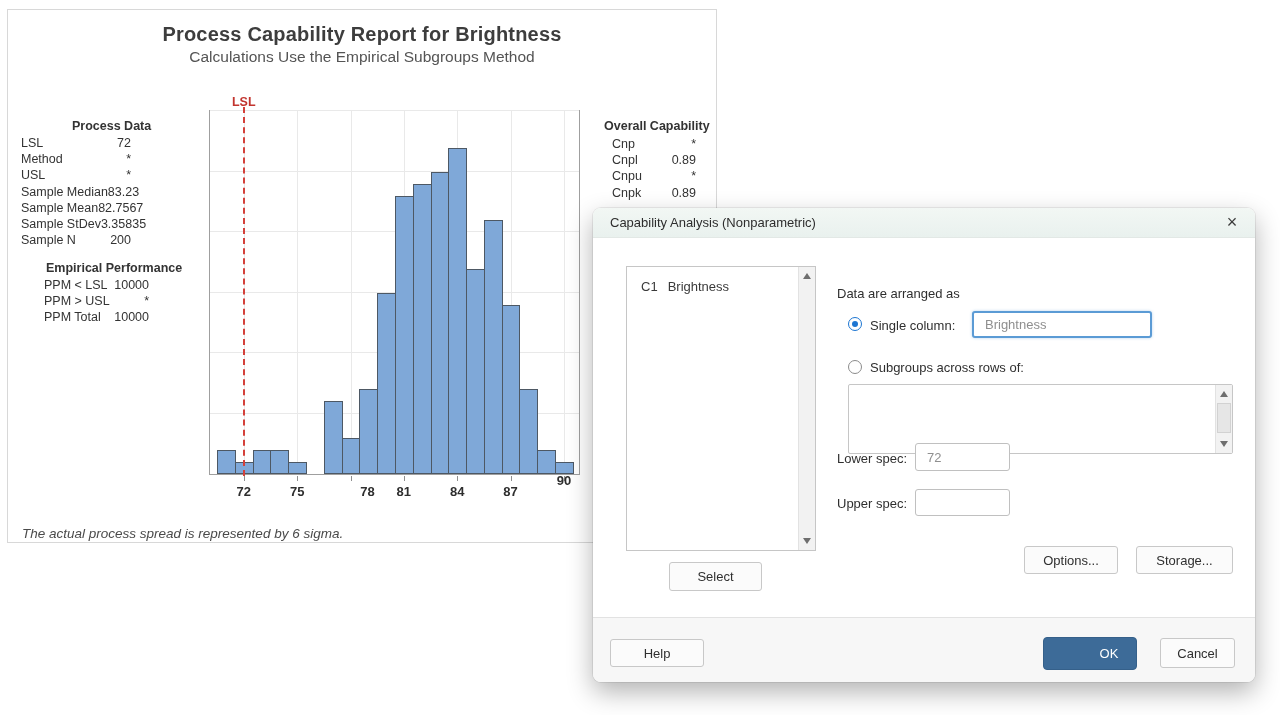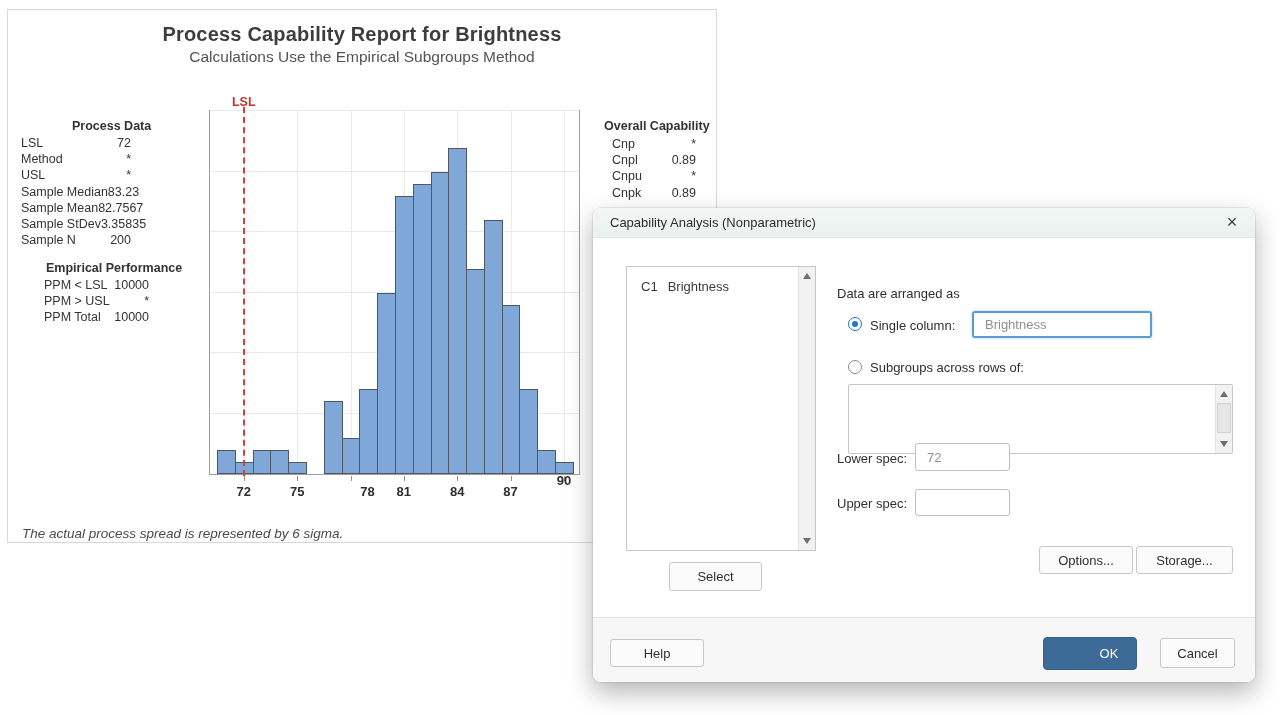--- a/index.html
+++ b/index.html
@@ -242,21 +242,21 @@
         <div class="sb-arrow sb-down"></div>
       </div>
     </div>
 
     <div class="dlg-label" style="left:244px; top:243px;">Lower spec:</div>
     <input class="txt-input" style="left: 322px; top: 235px; width: 95px; height: 28px;" value="72">
 
     <div class="dlg-label" style="left:244px; top:288px;">Upper spec:</div>
     <input class="txt-input" style="left: 322px; top: 281px; width: 95px; height: 27px;" value="">
 
-    <button class="btn" style="left:446px; top:338px; width:94px; height:28px;">Options...</button>
+    <button class="btn" style="left:431px; top:338px; width:94px; height:28px;">Options...</button>
     <button class="btn" style="left:543px; top:338px; width:97px; height:28px;">Storage...</button>
 
     <div class="dlg-footer"></div>
     <button class="btn" style="left:17px; top:431px; width:94px; height:28px;">Help</button>
     <button class="btn btn-ok" style="left:450px; top:429px; width:94px; height:33px;">OK</button>
     <button class="btn" style="left:567px; top:430px; width:75px; height:30px;">Cancel</button>
   </div>
 
 </div>
 

